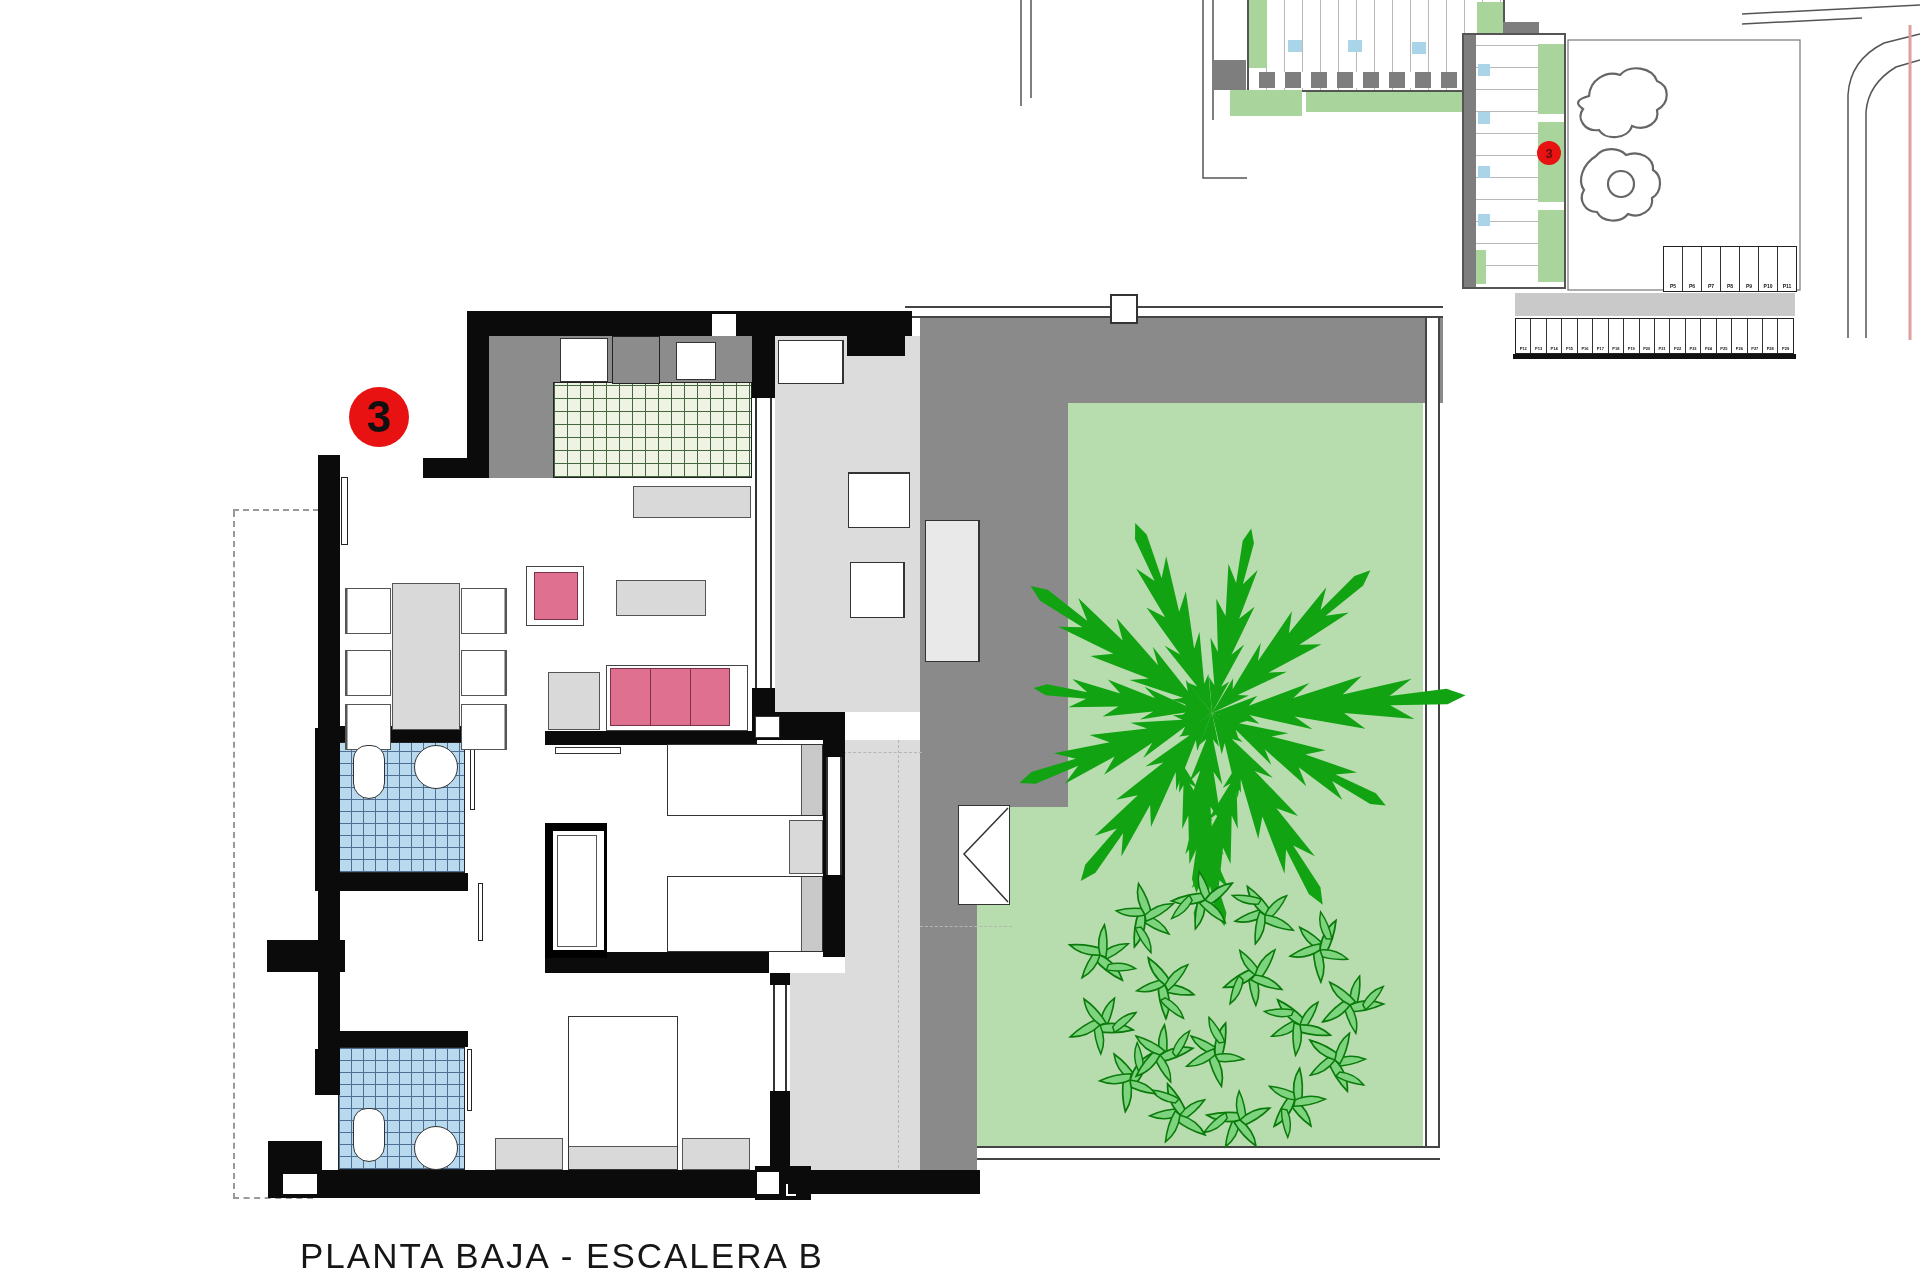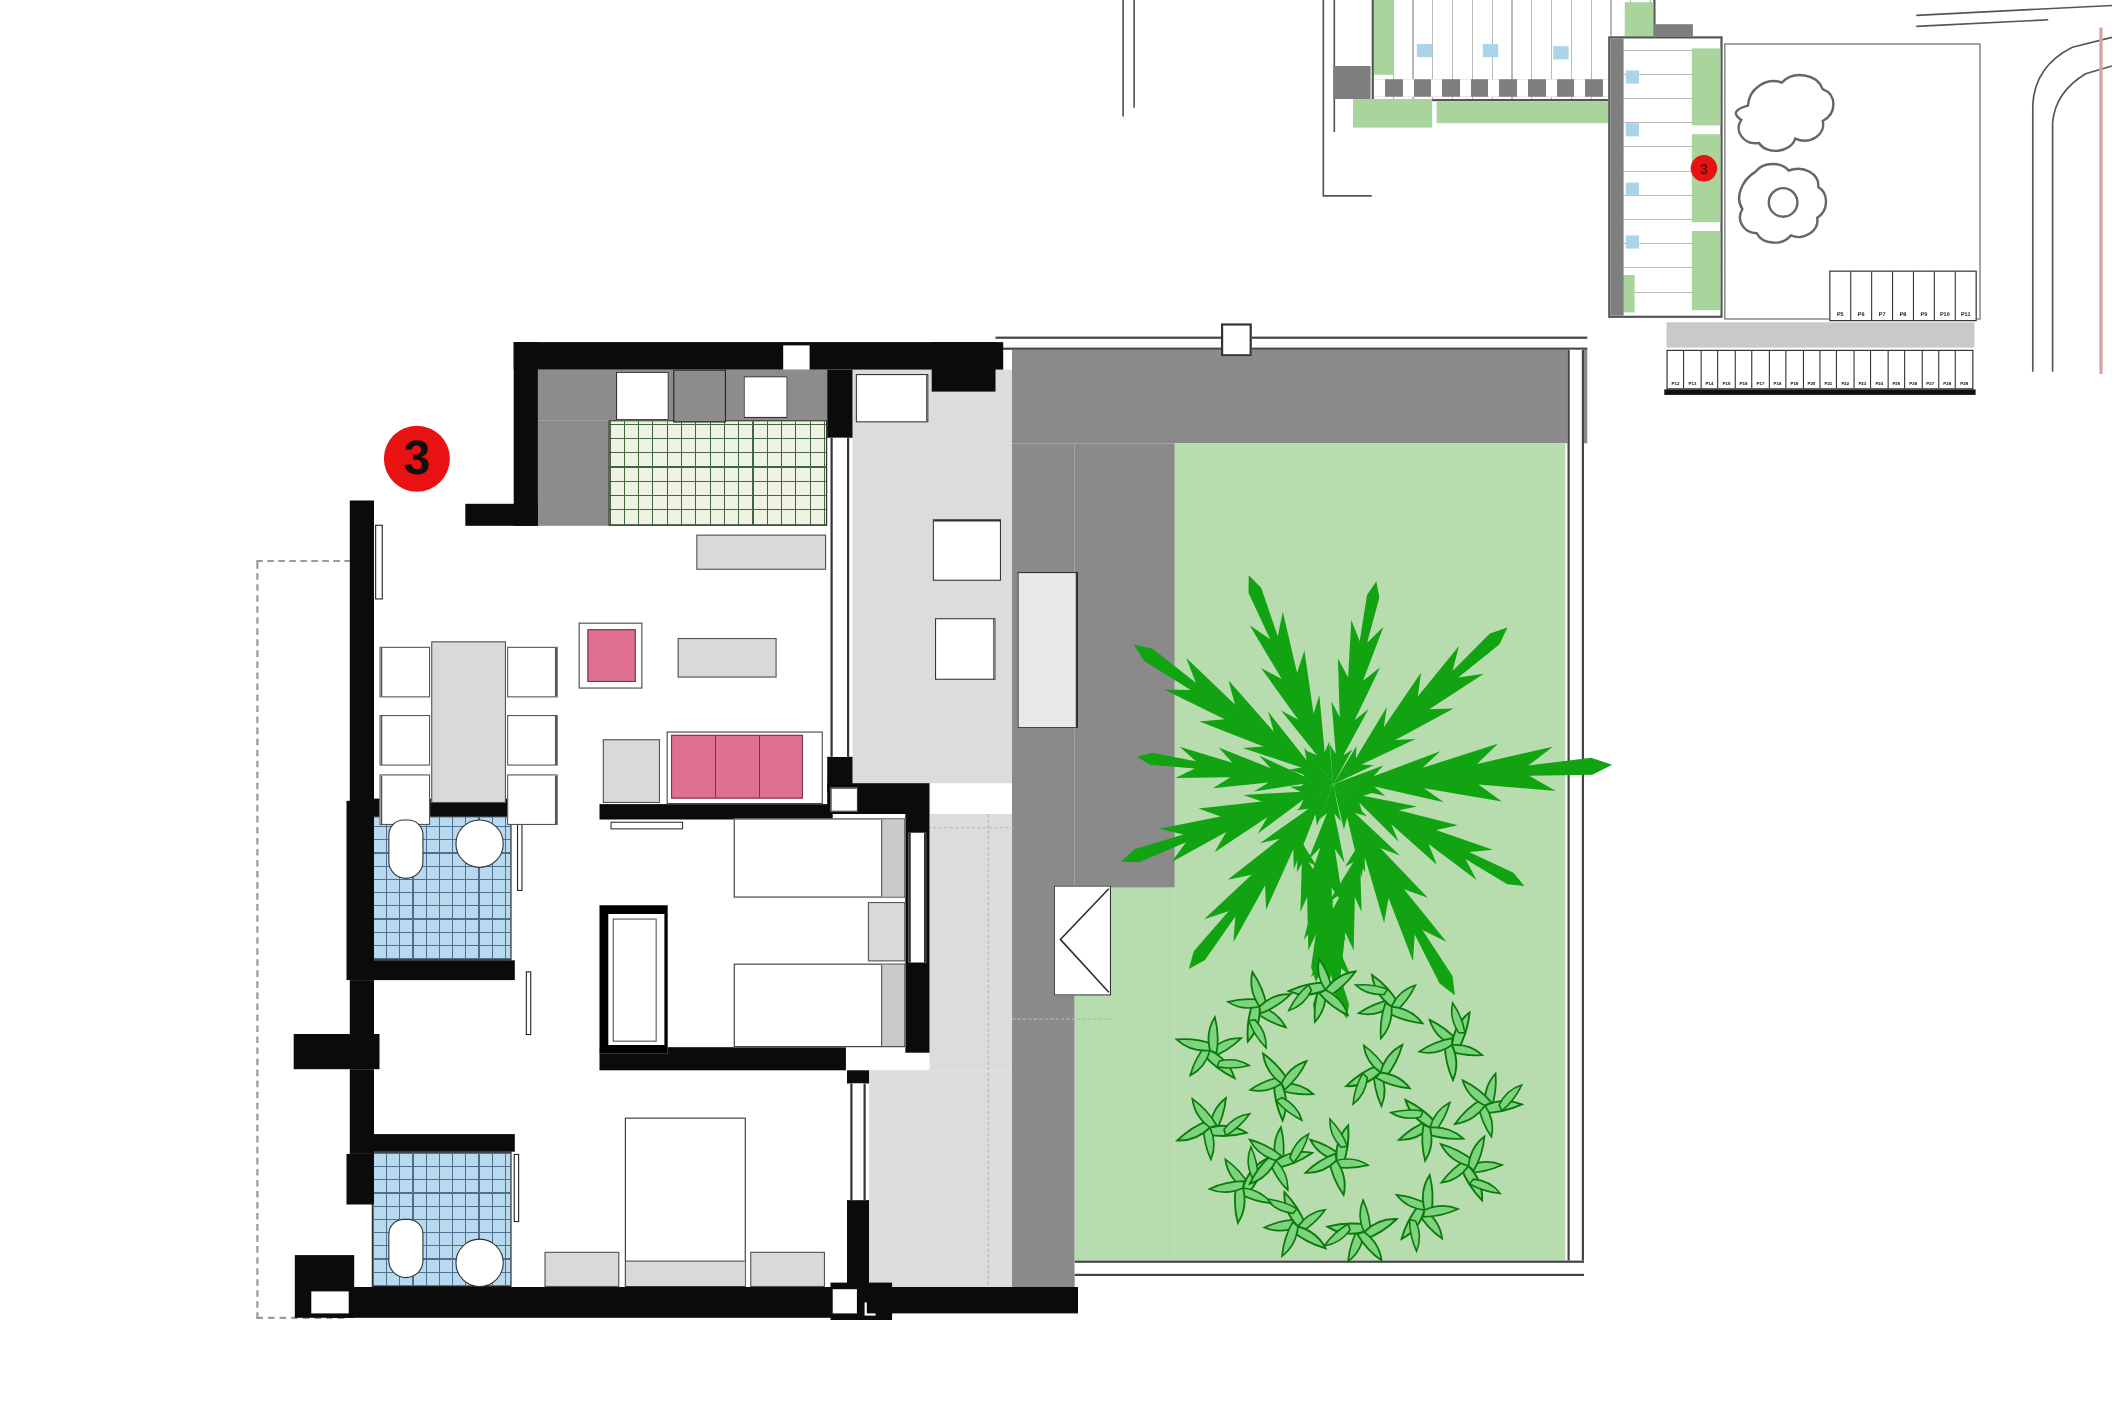--- a/index.html
+++ b/index.html
@@ -307,14 +307,15 @@
       <span class="stall">P23</span>
       <span class="stall">P24</span>
       <span class="stall">P25</span>
       <span class="stall">P26</span>
       <span class="stall">P27</span>
       <span class="stall">P28</span>
       <span class="stall">P29</span>
     </div>
   <div class="abs" style="left:1513px;top:354px;width:283px;height:5px;background:#111;"></div>
 
+  <div id="title">PLANTA BAJA - ESCALERA B</div>
 
 </div>
 
 </body></html>

